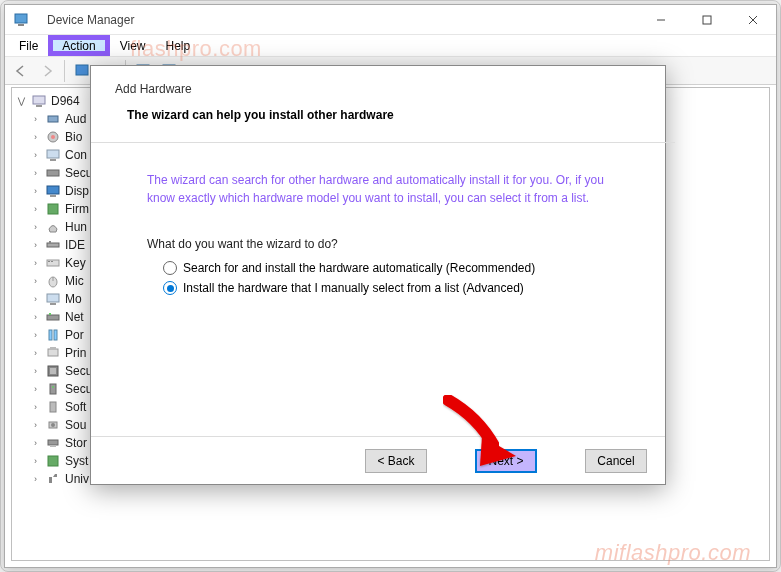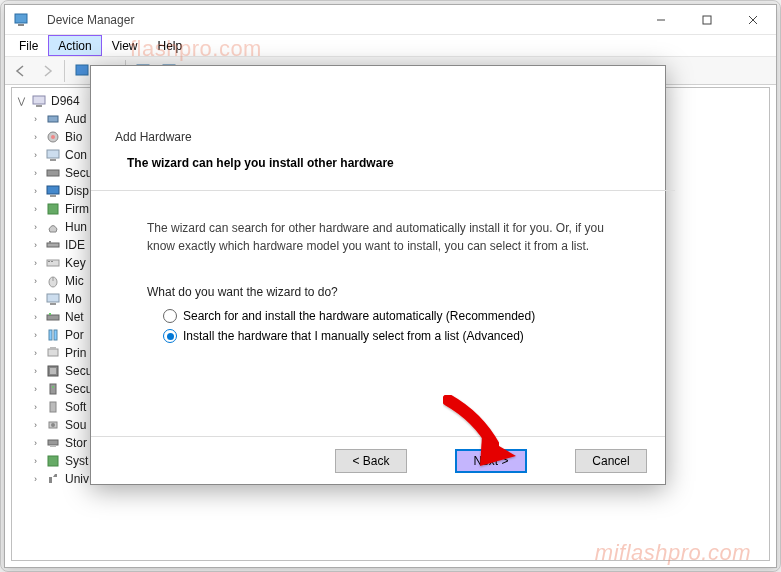--- a/index.html
+++ b/index.html
@@ -9,50 +9,50 @@
 .win { position: absolute; left: 4px; top: 4px; width: 773px; height: 564px; background: #fff; border: 1px solid #aaa; box-shadow: 0 2px 10px rgba(0,0,0,.2); }
 .titlebar { height: 30px; display: flex; align-items: center; border-bottom: 1px solid #e6e6e6; gap: 12px; }
 .titlebar .icon { width: 16px; height: 16px; margin: 0 6px 0 8px; display:inline-block; }
 .titlebar .title { font-size: 12px; color: #444; flex: 1; }
 .win-btns { display: flex; }
 .win-btn { width: 46px; height: 30px; display:flex; align-items:center; justify-content:center; color:#444; font-size:11px; }
 .win-btn svg { width: 10px; height: 10px; }
 
 .menubar { height: 22px; display:flex; align-items:stretch; font-size:12px; padding-left:4px; border-bottom:1px solid #e6e6e6; }
 .menuitem { padding: 2px 10px; display:flex; align-items:center; }
-.menuitem.active { background:#cce8ff; border:1px solid #8b5cf6; padding:1px 9px; }
+.menuitem.active { background:#cce8ff; border:5px solid #8b5cf6; padding:1px 9px; }
 
 .toolbar { height: 28px; display:flex; align-items:center; gap:2px; padding-left:4px; border-bottom:1px solid #d0d0d0; background:#f7f7f7; }
 .tb-btn { width:24px; height:24px; display:flex; align-items:center; justify-content:center; border:1px solid transparent; }
 .tb-sep { width:1px; height:22px; background:#ccc; margin:0 3px; }
 
 .content { position:absolute; top:82px; left:6px; right:6px; bottom:6px; border:1px solid #bfbfbf; background:#fff; overflow:hidden; }
 .tree { padding:4px 2px; font-size:12px; color:#222; }
 .tree-root { display:flex; align-items:center; gap:4px; padding:1px 2px; }
 .tree-children { margin-left:14px; }
 .tree-item { display:flex; align-items:center; gap:4px; padding:1px 2px; white-space:nowrap; }
 .expander { width:11px; height:11px; display:inline-flex; align-items:center; justify-content:center; color:#666; font-size:9px; }
 .dev-icon { width:16px; height:16px; display:inline-block; }
 
 
 .dialog { position:absolute; left:90px; top:65px; width:576px; height:420px; background:#fff; border:1px solid #888; box-shadow:0 5px 25px rgba(0,0,0,.35); }
-.dlg-body { padding:16px 20px 0 24px;margin-top:48px; }
+.dlg-body { padding:16px 20px 0 24px; }
 .dlg-head1 { font-size:12px; color:#333; margin-bottom:12px; }
 .dlg-head2 { font-size:12px; font-weight:bold; color:#000; margin-left:12px; margin-bottom:20px; }
 .dlg-rule { height:1px; background:#ddd; margin:0 -30px 28px -24px; }
-.dlg-text { font-size:12px; color:#404040; line-height:1.5; margin:0 10px 0 32px; }
+.dlg-text { font-size:12px; color:#8b5cf6; line-height:1.5; margin:0 10px 0 32px; }
 .dlg-q { font-size:12px; color:#222; margin:30px 0 10px 32px; }
 .radios { margin-left:48px; }
 .radio-row { display:flex; align-items:center; gap:6px; margin:6px 0; font-size:12px; }
 .radio { width:14px; height:14px; border:1px solid #666; border-radius:50%; display:inline-flex; align-items:center; justify-content:center; }
 .radio.checked { border-color:#0078d7; }
 .radio.checked::after { content:""; width:7px; height:7px; background:#0078d7; border-radius:50%; }
 
 .dlg-btnbar { position:absolute; bottom:0; left:0; right:0; height:48px; border-top:1px solid #ddd; display:flex; align-items:center; justify-content:flex-end; gap:8px; padding-right:18px; }
-.dlg-btn { width:72px; height:24px; font-size:12px; background:#e1e1e1; border:1px solid #adadad; display:flex; align-items:center; justify-content:center;margin-left:40px; }
+.dlg-btn { width:62px; height:24px; font-size:12px; background:#e1e1e1; border:1px solid #adadad; display:flex; align-items:center; justify-content:center;margin-left:40px; }
 .dlg-btn.primary { border:2px solid #0078d7; background:#c4b5fd; }
 
 
 .arrow { position:absolute; left:438px; top:392px; pointer-events:none; }
 
 .watermark1 { position:absolute; left:130px; top:36px; font-size:22px; color:rgba(235,120,90,0.35); letter-spacing:0.5px; pointer-events:none; }
 .watermark2 { position:absolute; right:30px; bottom:6px; font-size:22px; color:rgba(235,120,90,0.4); font-style:italic; letter-spacing:0.5px; pointer-events:none; }
 
 .rounded-frame { position:absolute; inset:0; border:1px solid #ccc; border-radius:8px; pointer-events:none; }
 </style>

